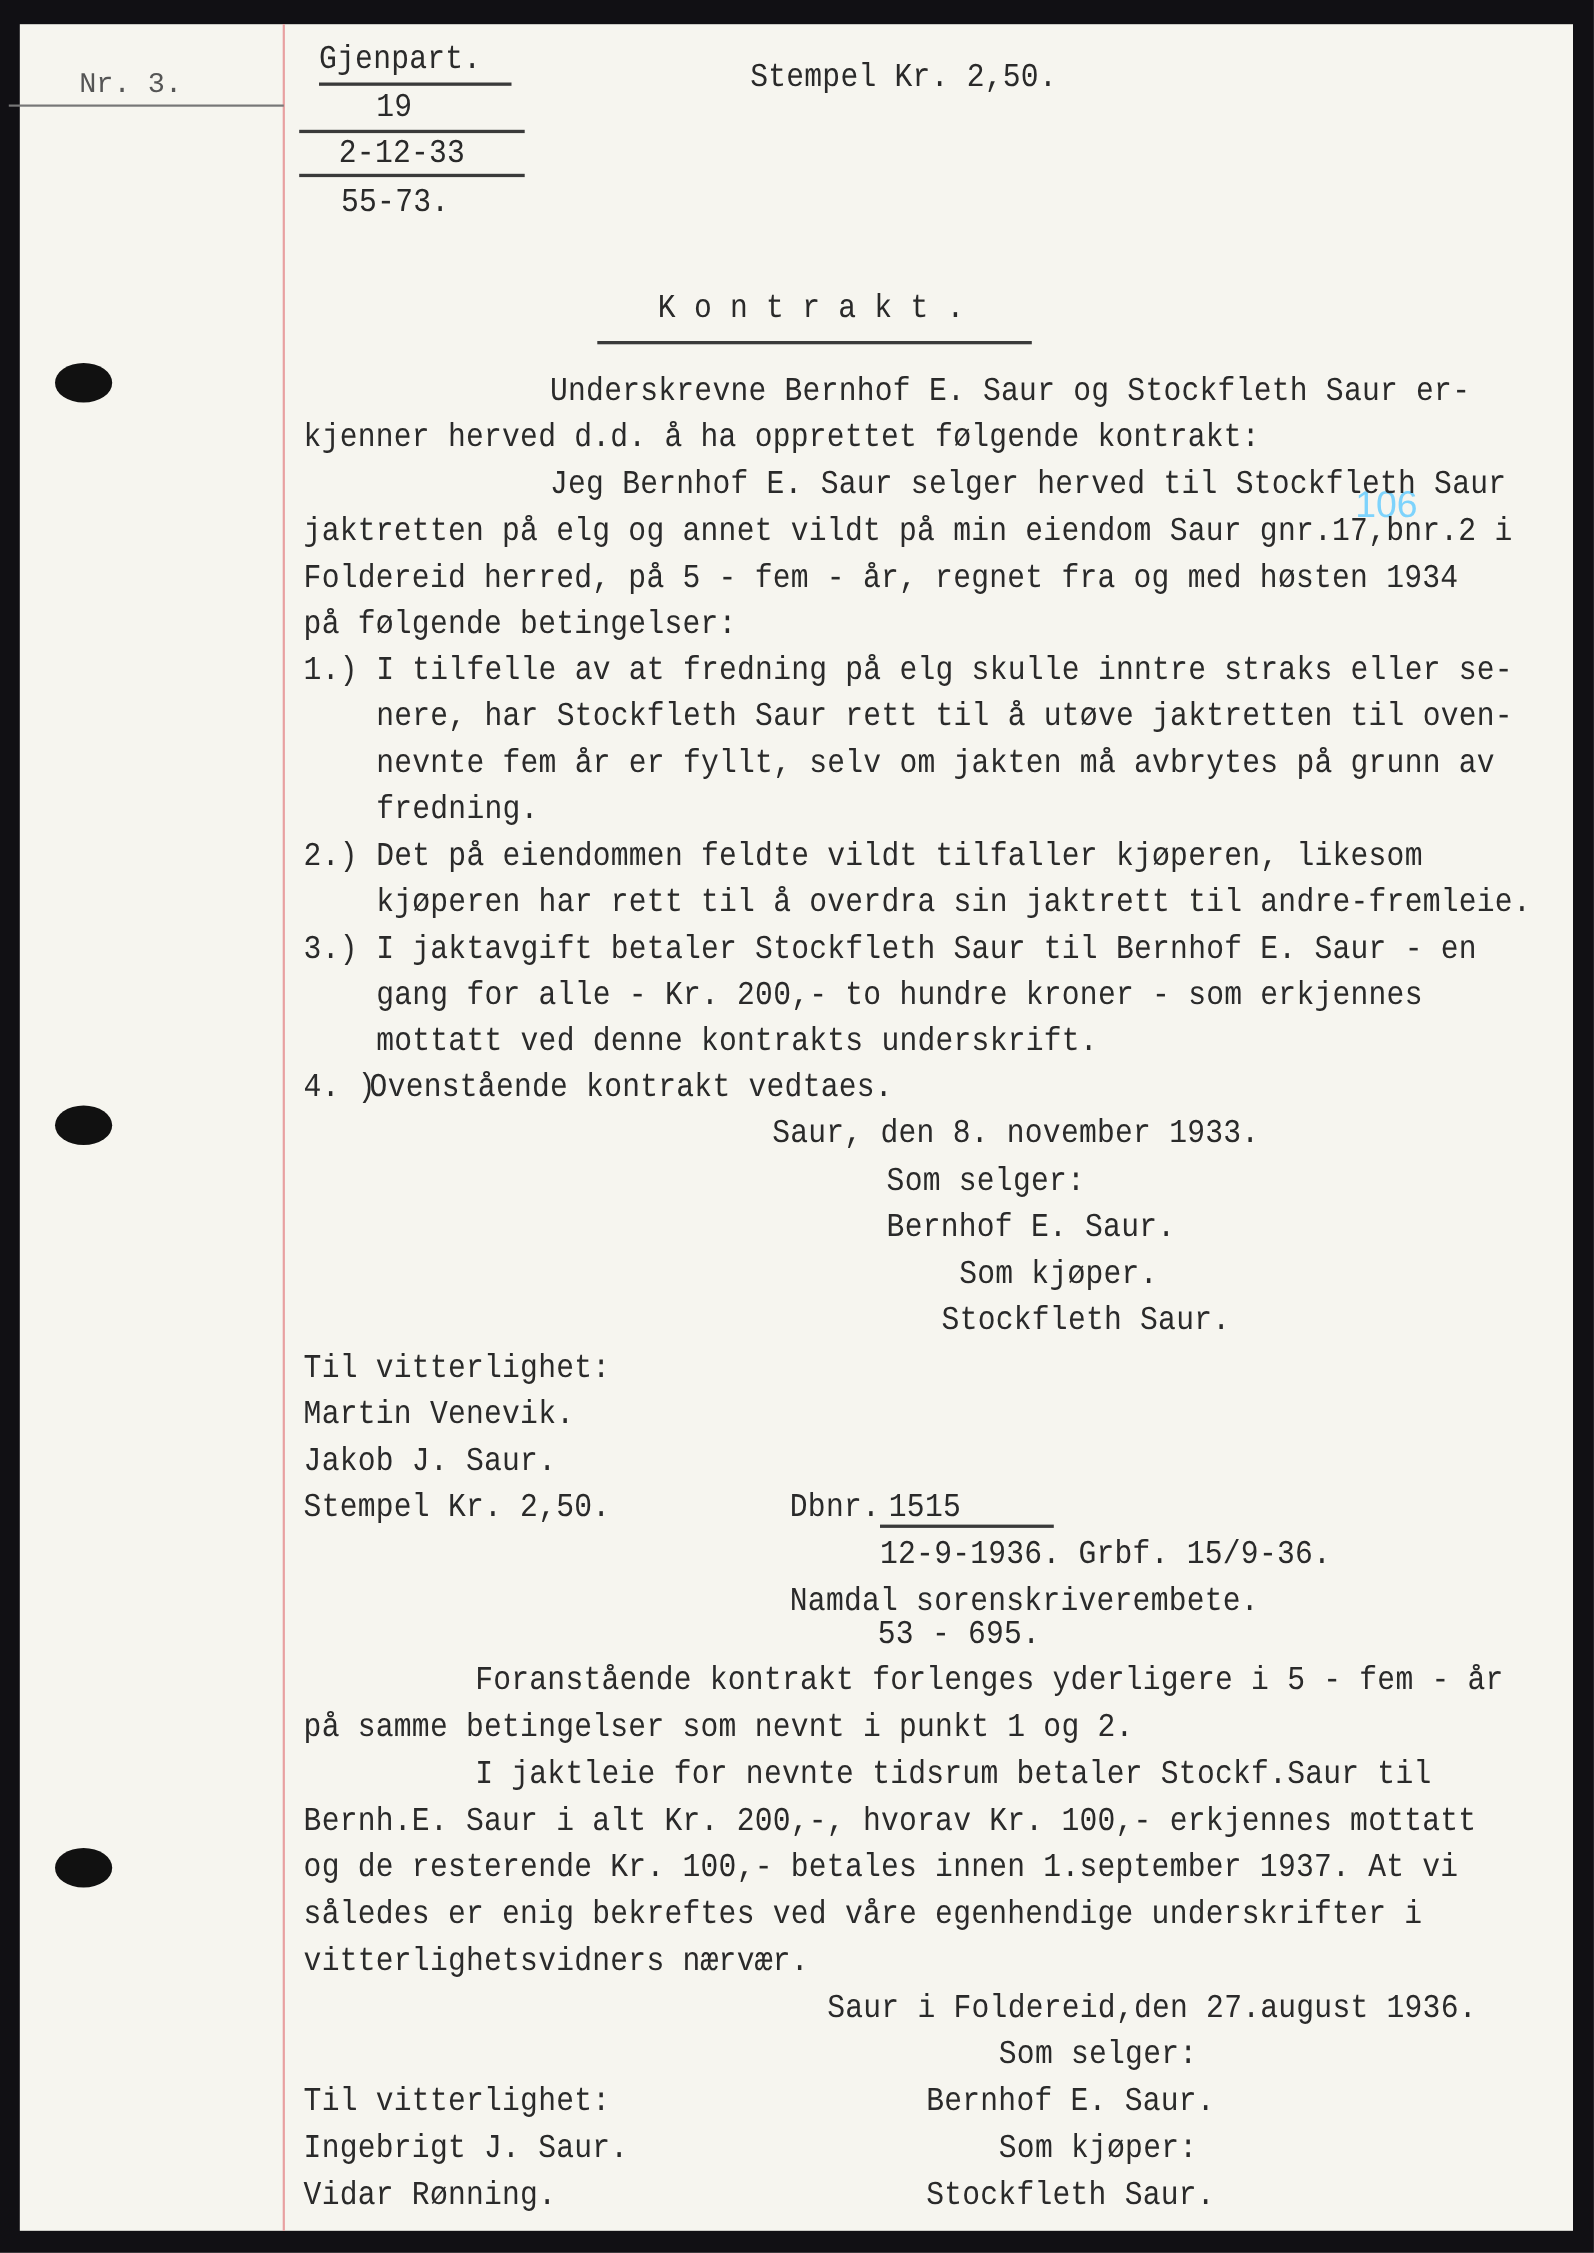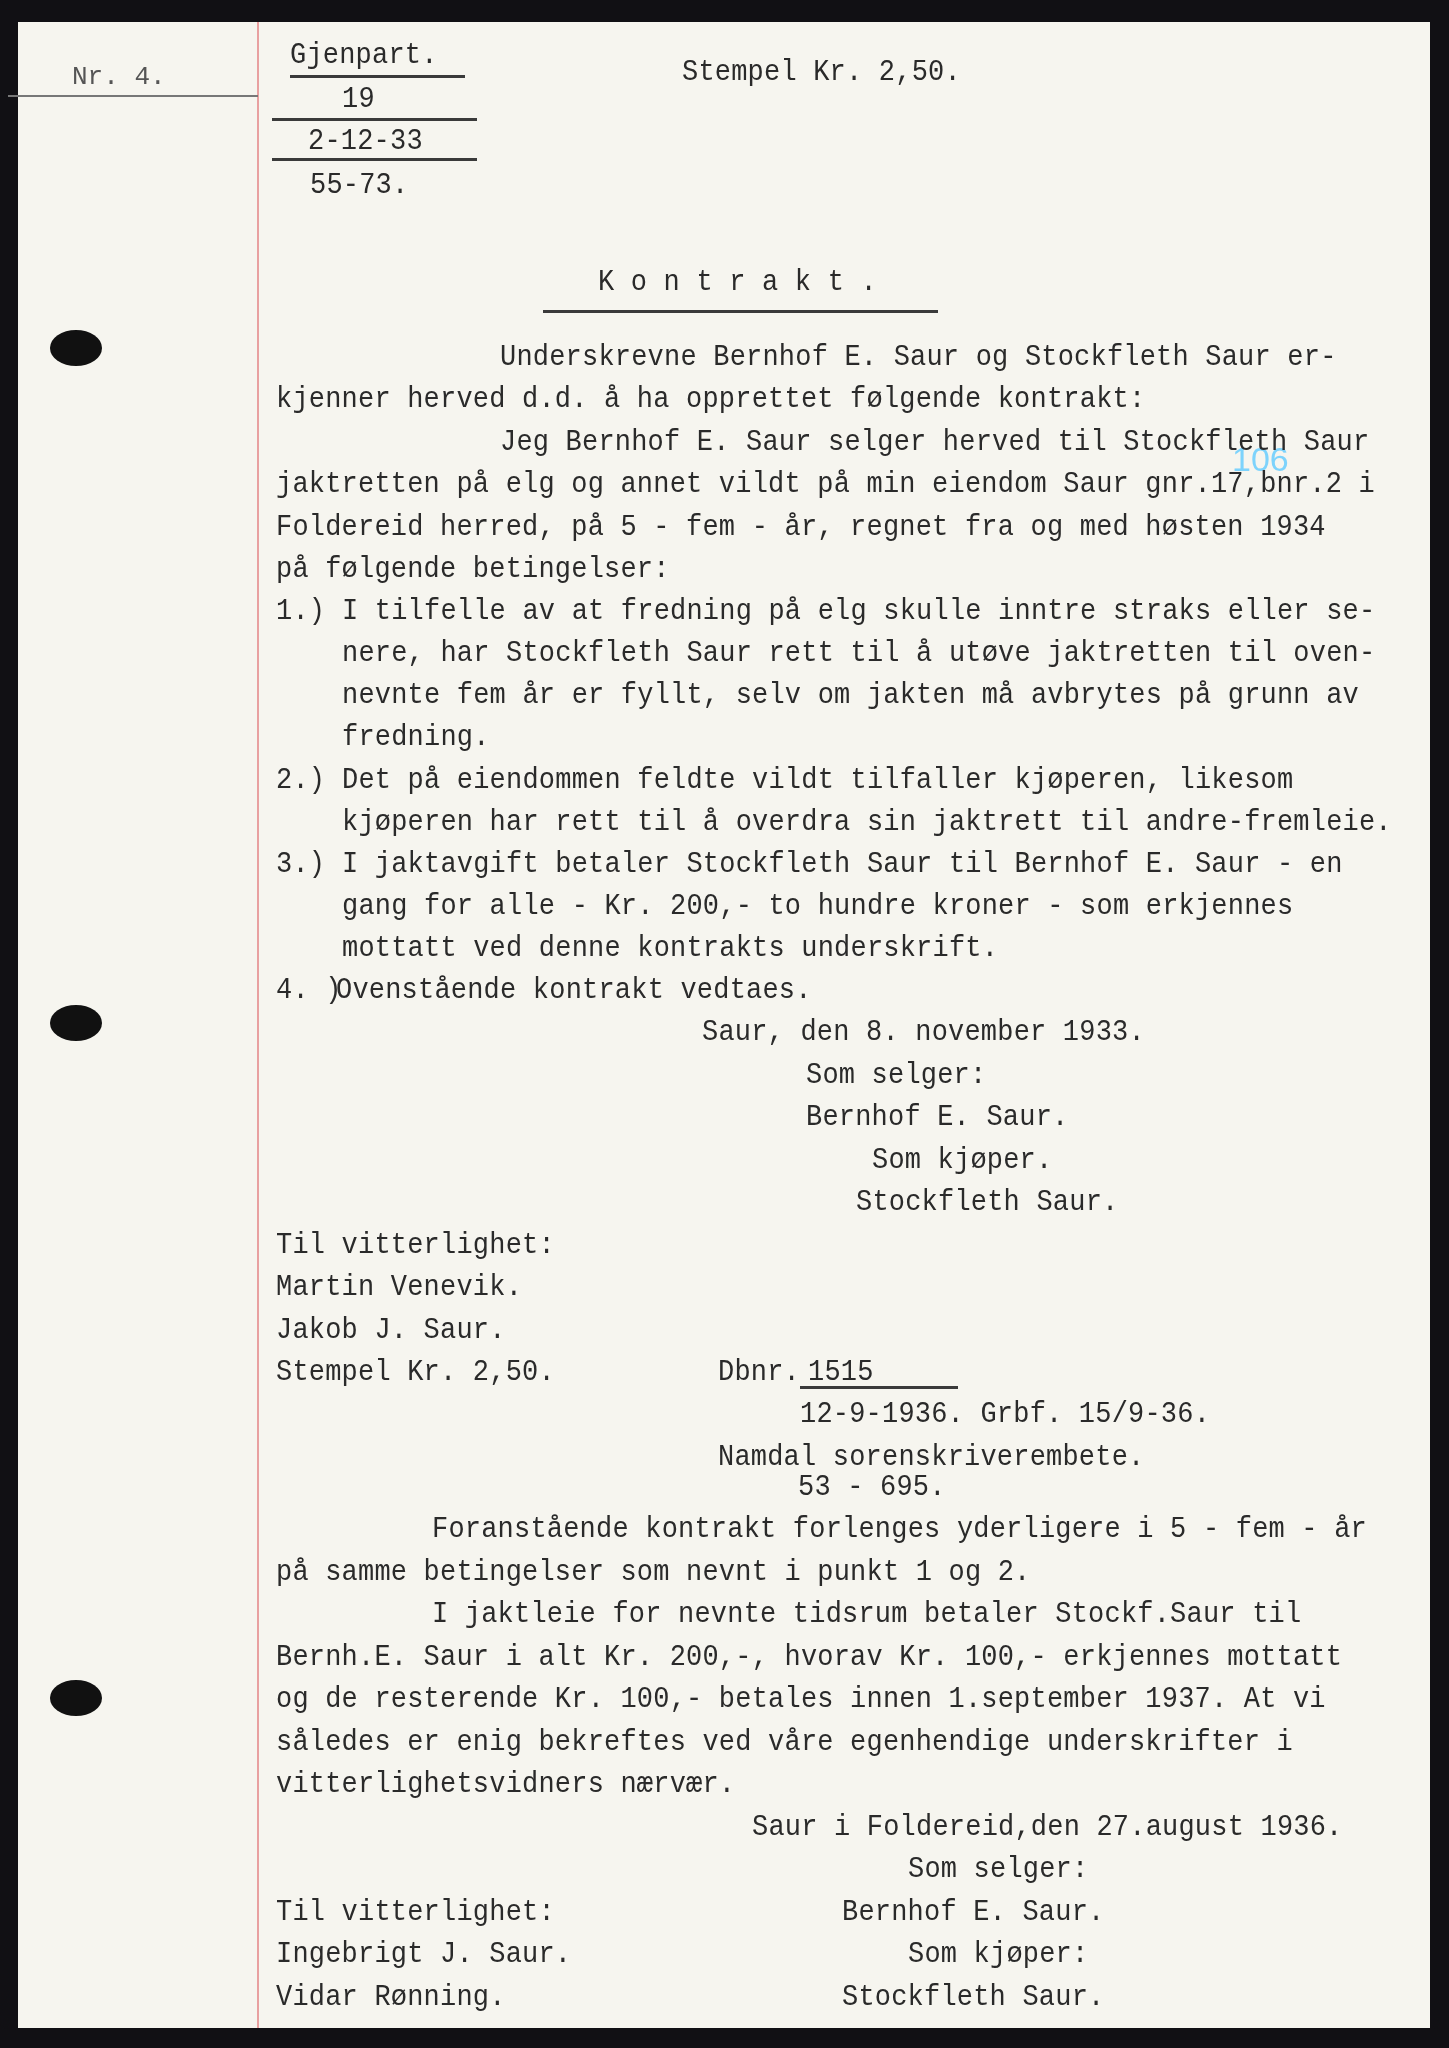--- a/index.html
+++ b/index.html
@@ -66,21 +66,21 @@
   </style>
 </head>
 <body>
 
 <div class="page"></div>
 <div class="margin-line"></div>
 <div class="hole" style="top:330px"></div>
 <div class="hole" style="top:1005px"></div>
 <div class="hole" style="top:1680px"></div>
 
-<div class="nr">Nr. 4.</div>
+<div class="nr">Nr. 3.</div>
 <div class="nr-line"></div>
 
 <div class="t" style="left:290px;top:38px">Gjenpart.</div>
 <div class="ul" style="left:290px;top:75px;width:175px"></div>
 <div class="t" style="left:342px;top:82px">19</div>
 <div class="ul" style="left:272px;top:118px;width:205px"></div>
 <div class="t" style="left:308px;top:124px">2-12-33</div>
 <div class="ul" style="left:272px;top:158px;width:205px"></div>
 <div class="t" style="left:310px;top:168px">55-73.</div>
 <div class="t" style="left:682px;top:55px">Stempel Kr. 2,50.</div>

